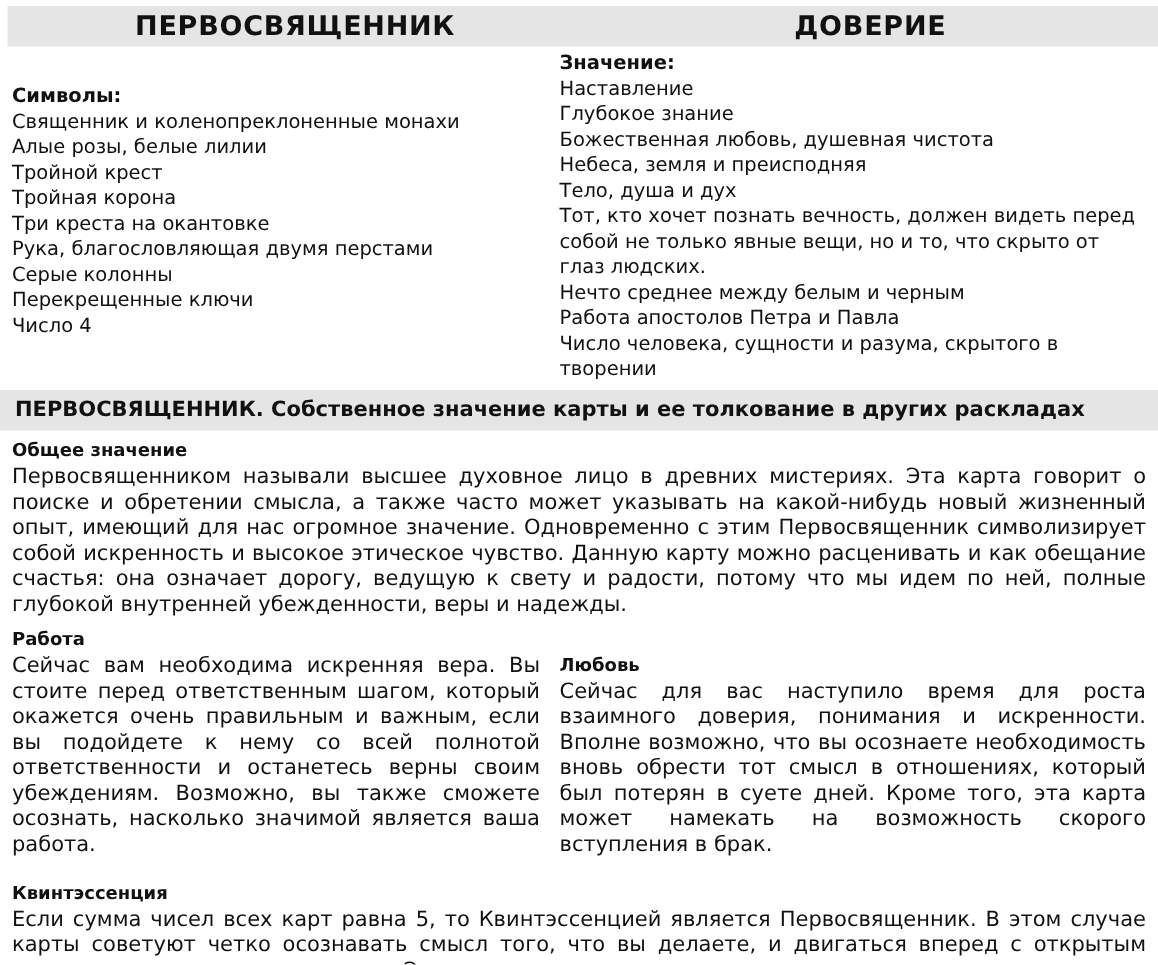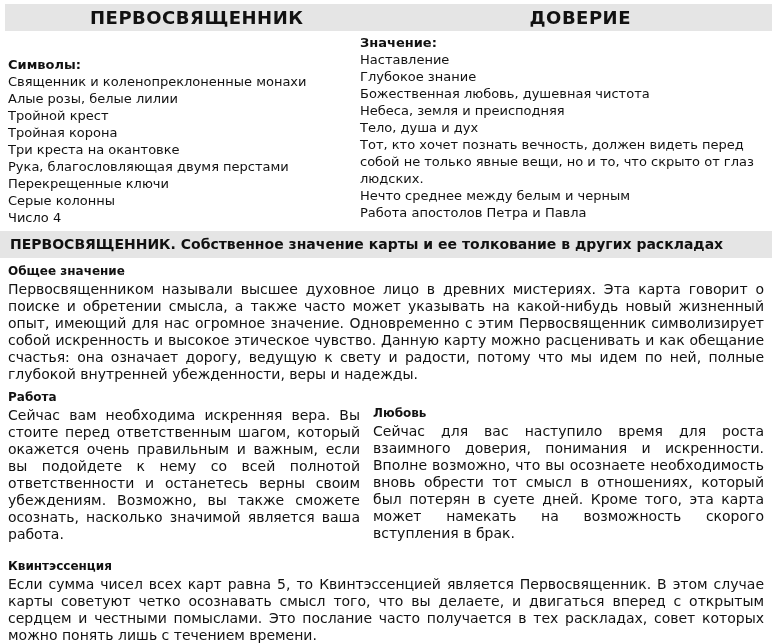--- a/index.html
+++ b/index.html
@@ -30,21 +30,21 @@
     letter-spacing: 0.5px;
   }
   
   .cols {
     display: flex;
     padding: 3px 8px 0 8px;
     font-size: 13px;
     line-height: 17px;
   }
   .col-symbols { width: 352px; padding-top: 22px; }
-  .col-meaning { flex: 1; }
+  .col-meaning { flex: 1; margin-left: 13px; }
   .subheading { font-weight: bold; }
   .list-line { }
   
   .section-bar {
     margin-top: 5px;
     height: 27px;
     line-height: 27px;
     background: #e5e5e5;
     font-weight: bold;
     font-size: 14px;
@@ -60,20 +60,21 @@
   }
   .para {
     margin: 0 8px;
     font-size: 14px;
     line-height: 17px;
     text-align: justify;
   }
   .cols2 {
     display: flex;
     margin: 7px 8px 16px 8px;
+    align-items: flex-end;
   }
   .col-work { width: 352px; }
   .col-love { flex: 1; margin-left: 13px; padding-top: 16px; }
   .cols2 .block-heading { margin: 0 0 3px 0; }
   .cols2 .para { margin: 0; }
   .quint .block-heading { margin-top: 14px; }
 </style>
 </head>
 <body>
 
@@ -85,36 +86,37 @@
 <div class="cols">
   <div class="col-symbols">
     <div class="subheading">Символы:</div>
     <div>
         <div class="list-line">Священник и коленопреклоненные монахи</div>
         <div class="list-line">Алые розы, белые лилии</div>
         <div class="list-line">Тройной крест</div>
         <div class="list-line">Тройная корона</div>
         <div class="list-line">Три креста на окантовке</div>
         <div class="list-line">Рука, благословляющая двумя перстами</div>
+        <div class="list-line">Серые колонны</div>
         <div class="list-line">Перекрещенные ключи</div>
-        <div class="list-line">Серые колонны</div>
         <div class="list-line">Число 4</div>
       </div>
   </div>
   <div class="col-meaning">
     <div class="subheading">Значение:</div>
     <div>
         <div class="list-line">Наставление</div>
         <div class="list-line">Глубокое знание</div>
         <div class="list-line">Божественная любовь, душевная чистота</div>
         <div class="list-line">Небеса, земля и преисподняя</div>
         <div class="list-line">Тело, душа и дух</div>
         <div class="list-line">Тот, кто хочет познать вечность, должен видеть перед собой не только явные вещи, но и то, что скрыто от глаз людских.</div>
         <div class="list-line">Нечто среднее между белым и черным</div>
         <div class="list-line">Работа апостолов Петра и Павла</div>
+        <div class="list-line">Число человека, сущности и разума, скрытого в творении</div>
       </div>
   </div>
 </div>
 
 <div class="section-bar">ПЕРВОСВЯЩЕННИК. Собственное значение карты и ее толкование в других раскладах</div>
 
 <div>
   <div class="block-heading">Общее значение</div>
   <div class="para">Первосвященником называли высшее духовное лицо в древних мистериях. Эта карта говорит о поиске и обретении смысла, а также часто может указывать на какой-нибудь новый жизненный опыт, имеющий для нас огромное значение. Одновременно с этим Первосвященник символизирует собой искренность и высокое этическое чувство. Данную карту можно расценивать и как обещание счастья: она означает дорогу, ведущую к свету и радости, потому что мы идем по ней, полные глубокой внутренней убежденности, веры и надежды.</div>
 </div>

